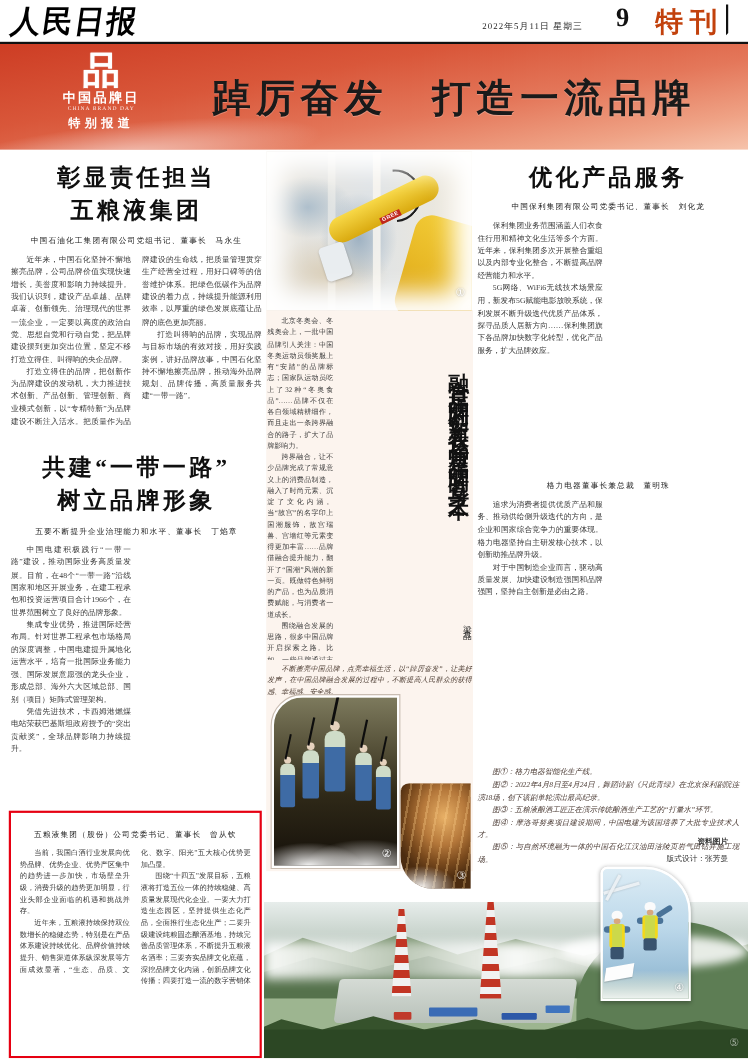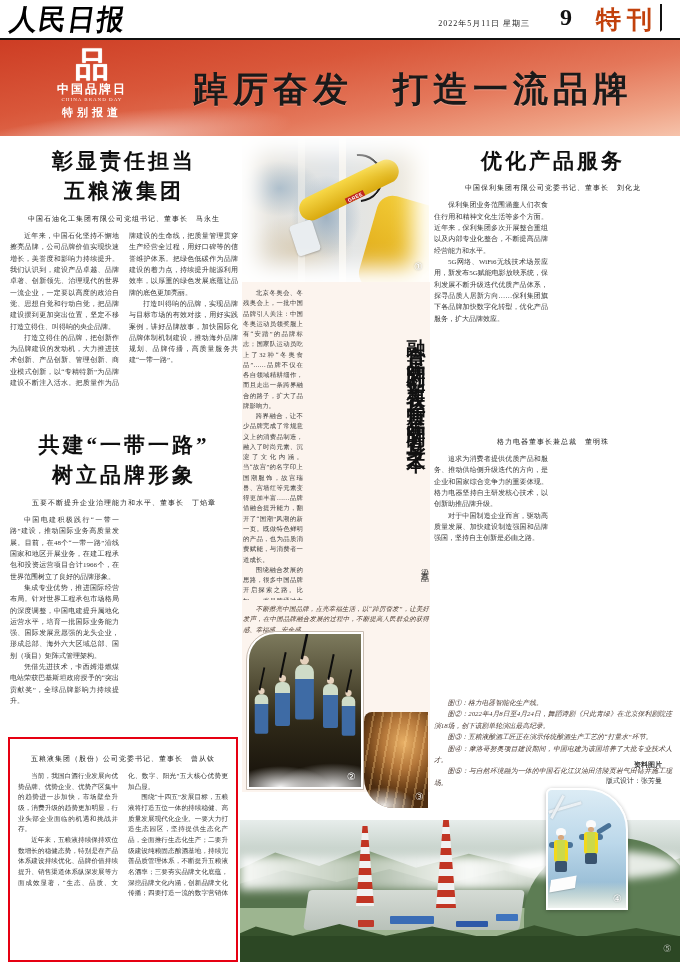--- a/index.html
+++ b/index.html
@@ -177,25 +177,25 @@
 
 <article class="article" style="left:10px;top:146px;width:228px;">
   <h2 class="art-title">
     <span>彰显责任担当</span><br>
     <span>五粮液集团</span>
   </h2>
   <div class="byline">中国石油化工集团有限公司党组书记、董事长　马永生</div>
   <div class="body2col" style="height:164px;">
     <p>近年来，中国石化坚持不懈地擦亮品牌，公司品牌价值实现快速增长，美誉度和影响力持续提升。我们认识到，建设产品卓越、品牌卓著、创新领先、治理现代的世界一流企业，一定要以高度的政治自觉、思想自觉和行动自觉，把品牌建设摆到更加突出位置，坚定不移打造立得住、叫得响的央企品牌。</p>
     <p>打造立得住的品牌，把创新作为品牌建设的发动机，大力推进技术创新、产品创新、管理创新、商业模式创新，以“专精特新”为品牌建设不断注入活水。把质量作为品牌建设的生命线，把质量管理贯穿生产经营全过程，用好口碑等的信誉维护体系。把绿色低碳作为品牌建设的着力点，持续提升能源利用效率，以厚重的绿色发展底蕴让品牌的底色更加亮丽。</p>
-    <p>打造叫得响的品牌，实现品牌与目标市场的有效对接，用好实践案例，讲好品牌故事，加快国际化品牌体制机制建设，推动海外品牌规划、品牌传播，高质量服务共建“一带一路”。</p>
-  </div>
-</article>
-
-<article class="article" style="left:10px;top:430px;width:228px;">
+    <p>打造叫得响的品牌，实现品牌与目标市场的有效对接，用好实践案例，讲好品牌故事，中国石化坚持不懈地擦亮品牌，推动海外品牌规划、品牌传播，高质量服务共建“一带一路”。</p>
+  </div>
+</article>
+
+<article class="article" style="left:10px;top:410px;width:228px;">
   <h2 class="art-title">
     <span>共建“一带一路”</span><br>
     <span>树立品牌形象</span>
   </h2>
   <div class="byline">五要不断提升企业治理能力和水平、董事长　丁焰章</div>
   <div class="body2col" style="height:208px;">
     <p>中国电建积极践行“一带一路”建设，推动国际业务高质量发展。目前，在48个“一带一路”沿线国家和地区开展业务，在建工程承包和投资运营项目合计1966个，在世界范围树立了良好的品牌形象。</p>
     <p>集成专业优势，推进国际经营布局。针对世界工程承包市场格局的深度调整，中国电建提升属地化运营水平，培育一批国际业务能力强、国际发展意愿强的龙头企业，形成总部、海外六大区域总部、国别（项目）矩阵式管理架构。</p>
     <p>凭借先进技术，卡西姆港燃煤电站荣获巴基斯坦政府授予的“突出贡献奖”，全球品牌影响力持续提升。</p>
   </div>

